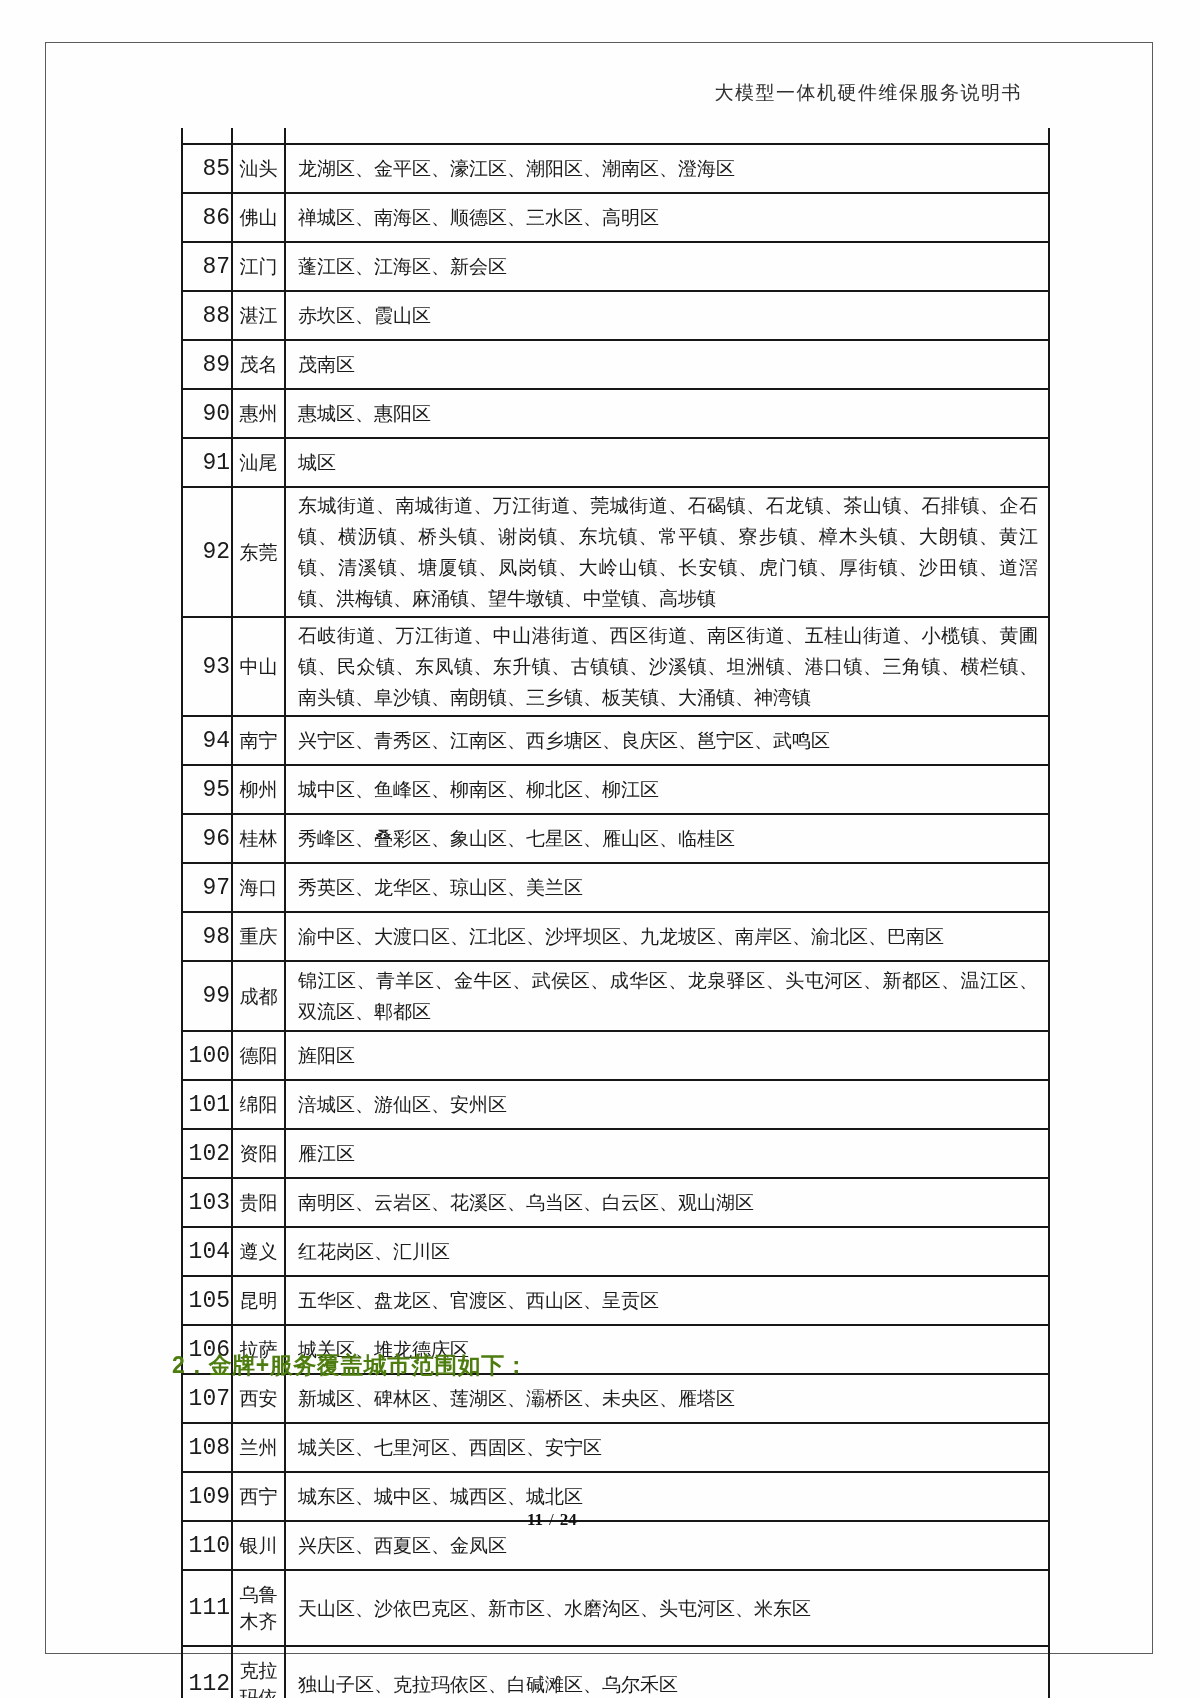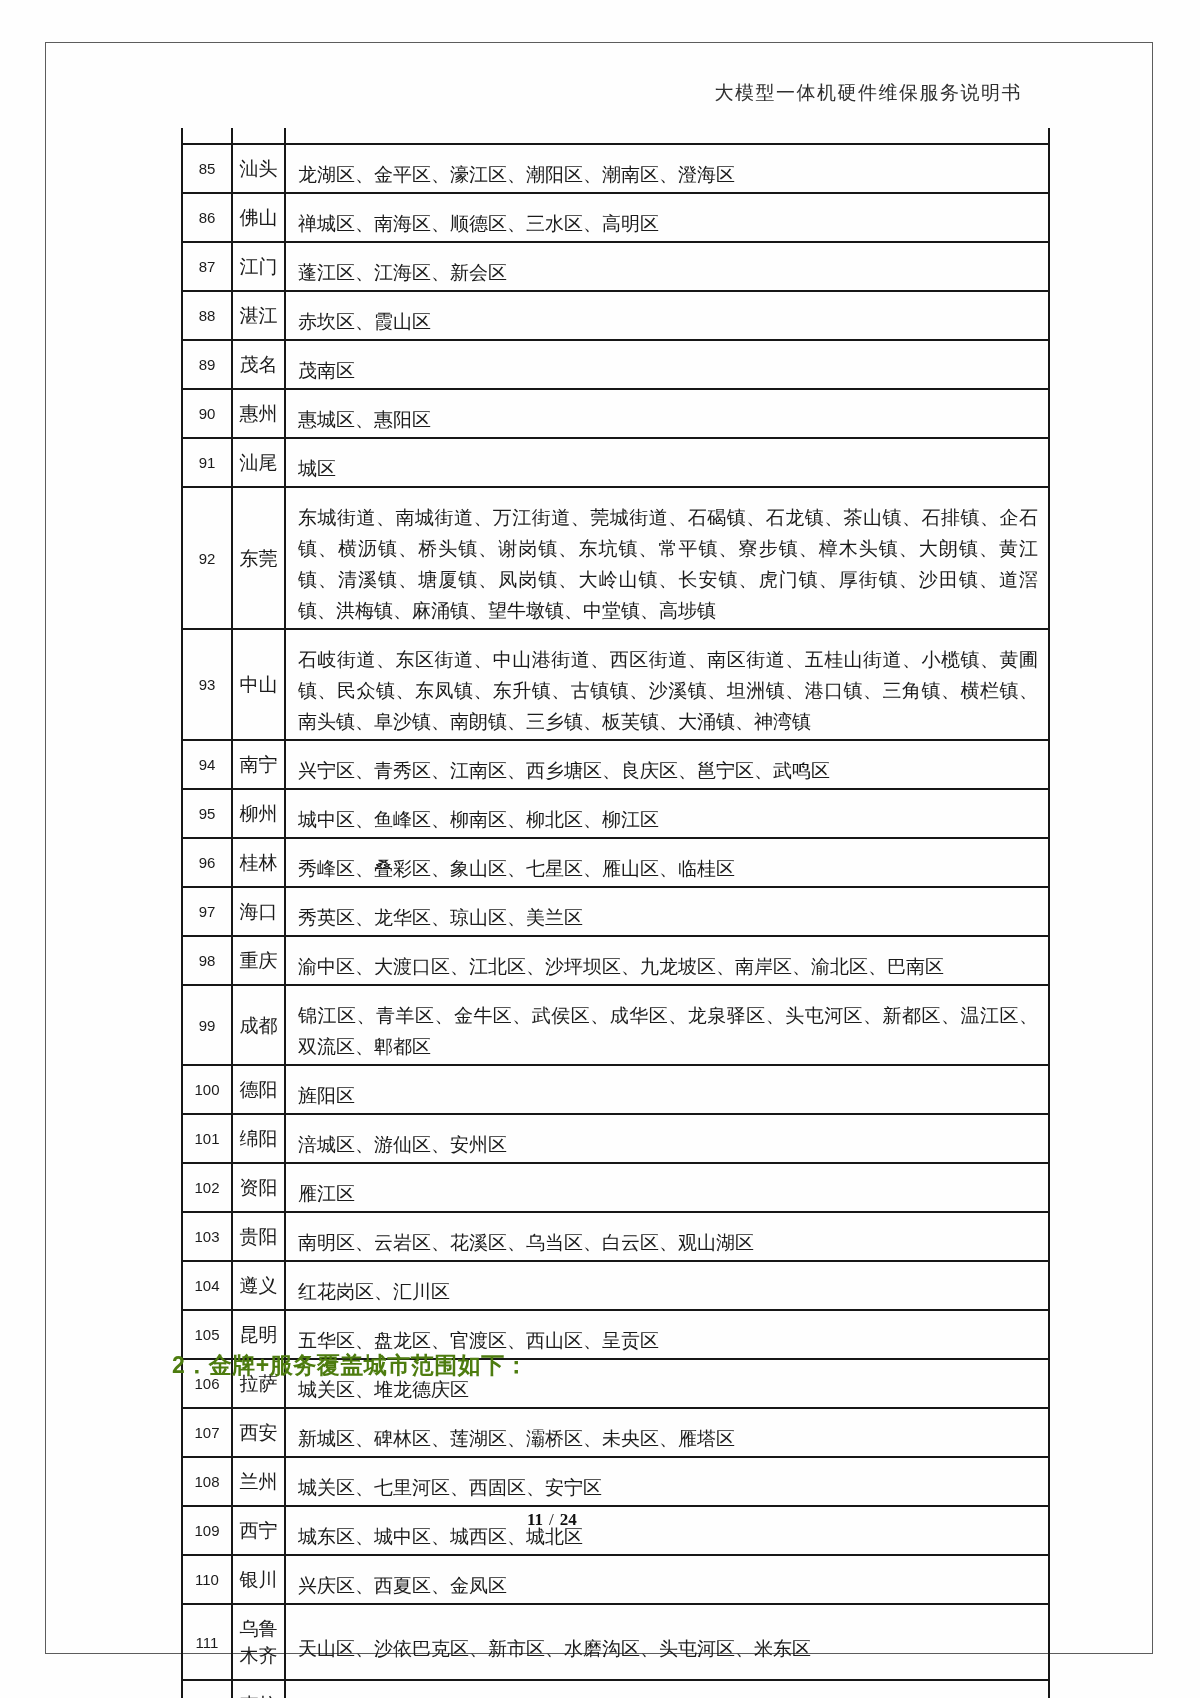--- a/index.html
+++ b/index.html
@@ -37,33 +37,33 @@
     table-layout: fixed;
     font-size: 19px;
   }
   table.coverage td {
     border: 2px solid #171717;
     vertical-align: middle;
     box-sizing: border-box;
   }
   tr.stub td { border-top: none; height: 16px; }
   td.no {
-    text-align: center;
-    font-family: Liberation Sans, sans-serif;
-    font-size: 15px;
+    text-align: right;
+    font-family: Liberation Mono, monospace;
+    font-size: 23px;
   }
   td.city {
     text-align: center;
     line-height: 27px;
     padding: 10px 4px;
     word-break: break-all;
   }
   td.districts {
     text-align: justify;
-    padding: 14px 10px 2px 12px;
+    padding: 2px 10px 2px 12px;
     line-height: 31px;
     word-break: break-all;
   }
   .section-heading {
     position: absolute;
     left: 172px; top: 1350px;
     font-family: "Liberation Sans", sans-serif;
     font-weight: bold;
     font-size: 23px;
     color: #4d7c0f;
@@ -136,21 +136,21 @@
           <td class="districts">城区</td>
         </tr>
         <tr style="height: 124px;">
           <td class="no">92</td>
           <td class="city">东莞</td>
           <td class="districts">东城街道、南城街道、万江街道、莞城街道、石碣镇、石龙镇、茶山镇、石排镇、企石镇、横沥镇、桥头镇、谢岗镇、东坑镇、常平镇、寮步镇、樟木头镇、大朗镇、黄江镇、清溪镇、塘厦镇、凤岗镇、大岭山镇、长安镇、虎门镇、厚街镇、沙田镇、道滘镇、洪梅镇、麻涌镇、望牛墩镇、中堂镇、高埗镇</td>
         </tr>
         <tr style="height: 96px;">
           <td class="no">93</td>
           <td class="city">中山</td>
-          <td class="districts">石岐街道、东区街道、中山港街道、西区街道、南区街道、五桂山街道、小榄镇、黄圃镇、民众镇、东凤镇、东升镇、古镇镇、沙溪镇、坦洲镇、港口镇、三角镇、横栏镇、南头镇、阜沙镇、南朗镇、三乡镇、板芙镇、大涌镇、神湾镇</td>
+          <td class="districts">石岐街道、万江街道、中山港街道、西区街道、南区街道、五桂山街道、小榄镇、黄圃镇、民众镇、东凤镇、东升镇、古镇镇、沙溪镇、坦洲镇、港口镇、三角镇、横栏镇、南头镇、阜沙镇、南朗镇、三乡镇、板芙镇、大涌镇、神湾镇</td>
         </tr>
         <tr style="height: 32px;">
           <td class="no">94</td>
           <td class="city">南宁</td>
           <td class="districts">兴宁区、青秀区、江南区、西乡塘区、良庆区、邕宁区、武鸣区</td>
         </tr>
         <tr style="height: 32px;">
           <td class="no">95</td>
           <td class="city">柳州</td>
           <td class="districts">城中区、鱼峰区、柳南区、柳北区、柳江区</td>

